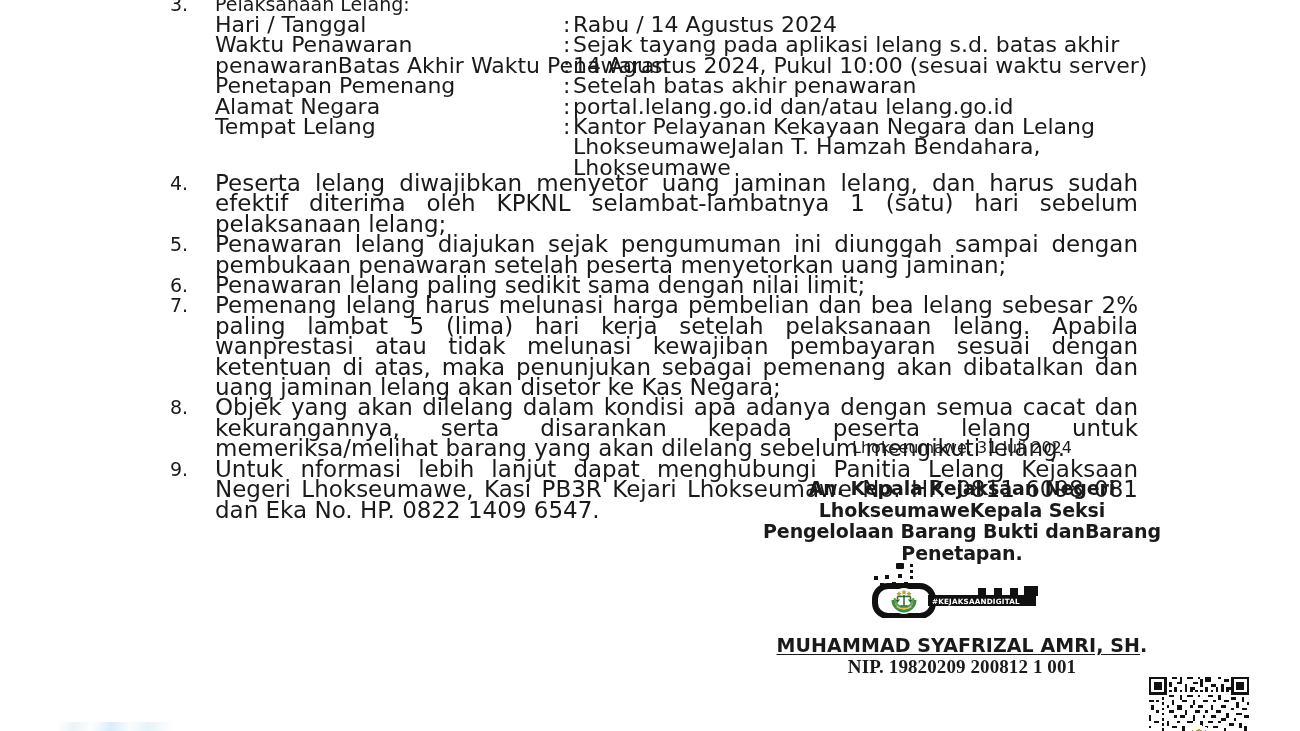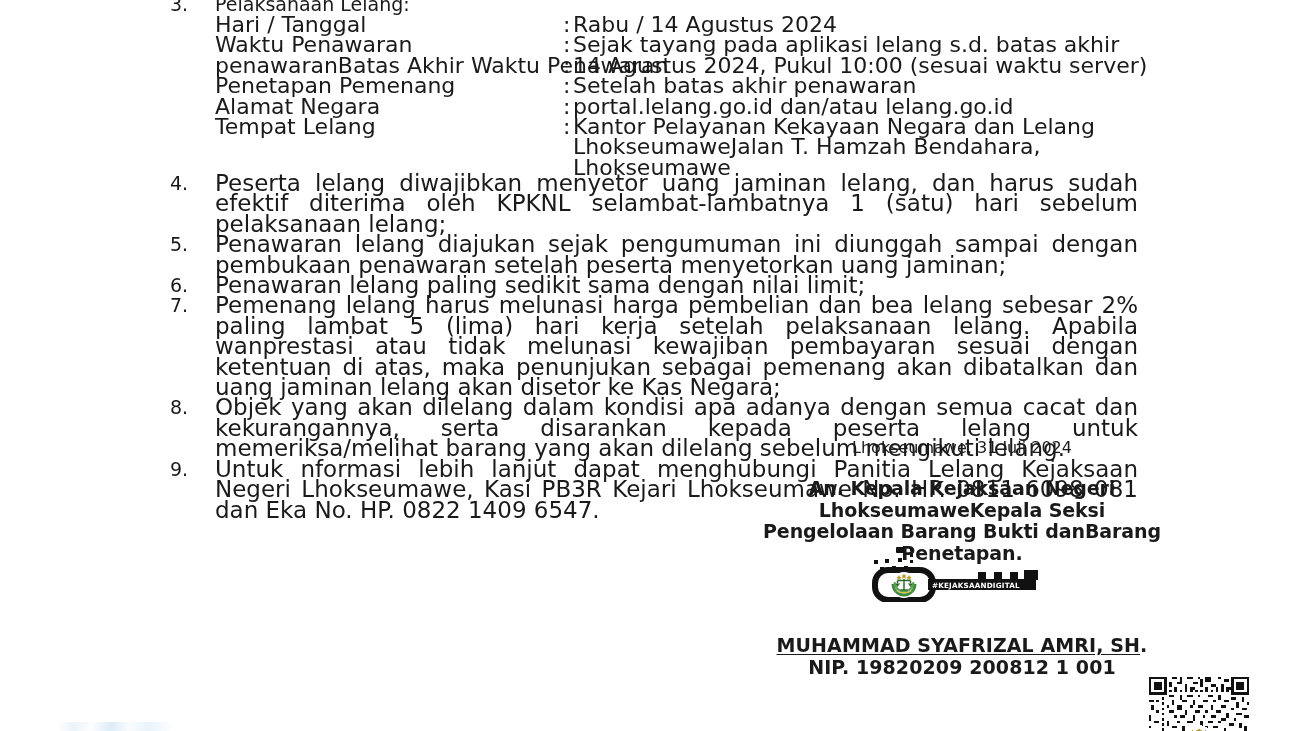--- a/index.html
+++ b/index.html
@@ -124,21 +124,21 @@
     font-weight: bold;
     line-height: 21.5px;
     letter-spacing: -0.1px;
     text-align: center;
   }
 
   
   .stamp-wrap {
     position: absolute;
     left: 168px;
-    top: 109px;
+    top: 125px;
     width: 190px;
     height: 56px;
   }
   .stamp-wrap svg { display:block; }
 
   .sig-name {
     margin-top: 70px;
     margin-left: 24px;
     font-size: 19px;
     font-weight: bold;
@@ -148,20 +148,21 @@
   .sig-name .u {
     text-decoration: underline;
     text-underline-offset: 2px;
   }
   .sig-nip {
     margin-left: 24px;
     font-size: 19px;
     font-weight: bold;
     line-height: 22px;
     letter-spacing: 0.1px;
+    font-family: Liberation Serif, serif;
   }
 
   
   .qr {
     position: absolute;
     left: 1146px;
     top: 674px;
     width: 106px;
     height: 106px;
   }

